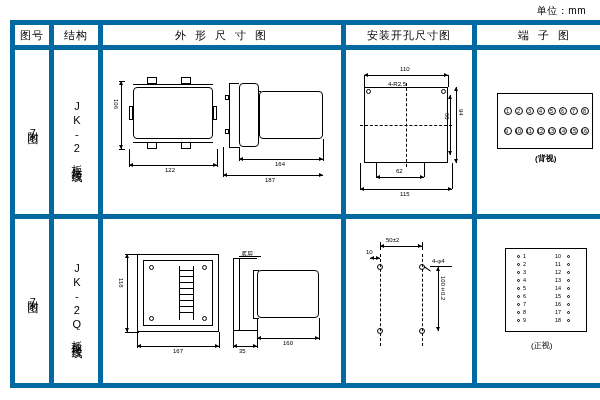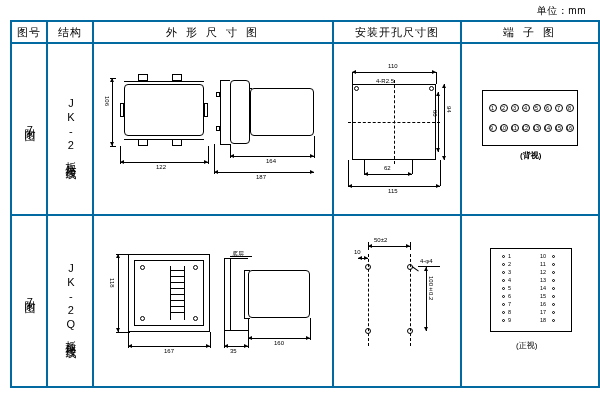--- a/index.html
+++ b/index.html
@@ -17,21 +17,21 @@
     font-size:10px;letter-spacing:.5px;
   }
 
   table.main{
     position:absolute;left:10px;top:20px;
     width:580px;height:368px;
     border-collapse:collapse;
     table-layout:fixed;
   }
   table.main td,table.main th{
-    border:2px solid #0369a1;
+    border:5px solid #0369a1;
     padding:0;
     text-align:center;
     vertical-align:middle;
     font-weight:normal;
     font-size:11px;
     margin-left:35px;
   }
   thead td{height:20px;}
   .col-no{width:34px;}
   .col-struct{width:44px;}

